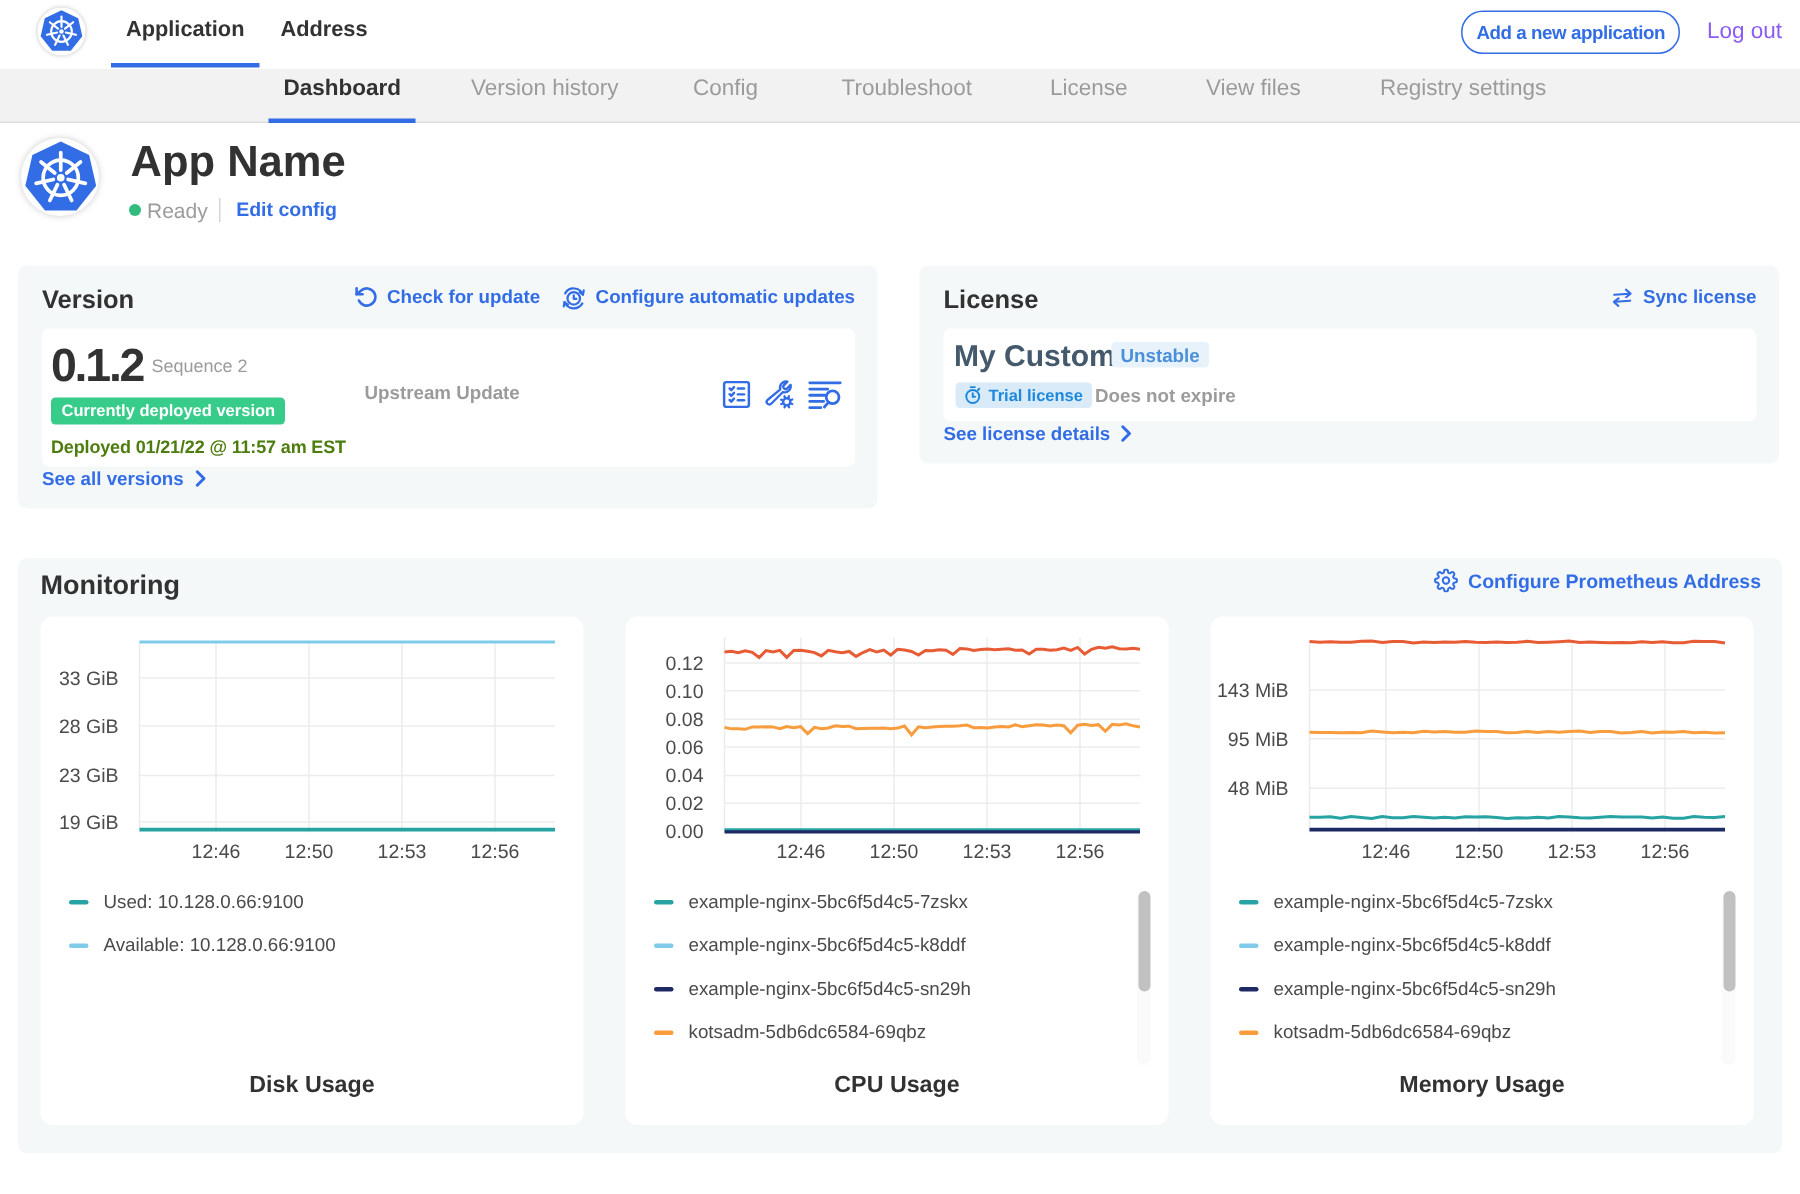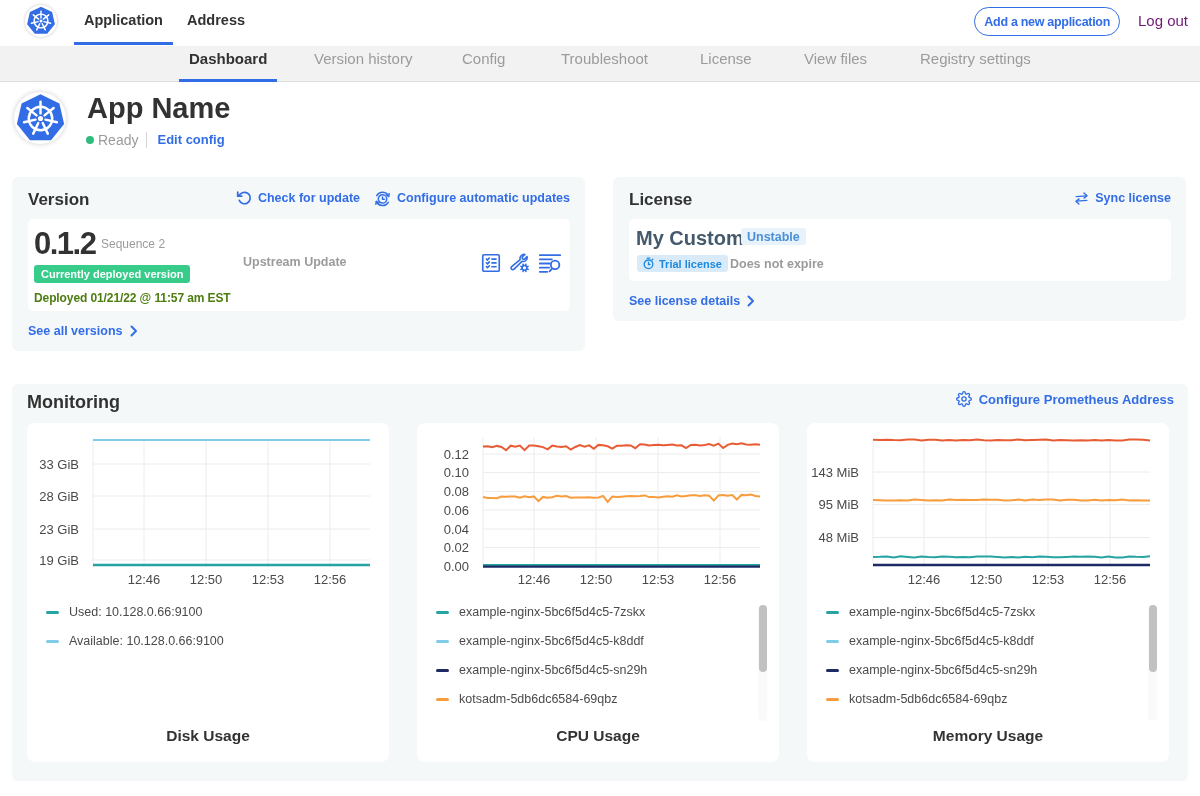--- a/index.html
+++ b/index.html
@@ -2,21 +2,21 @@
 <html><head><meta charset="utf-8"><style>
 * { margin:0; padding:0; box-sizing:border-box; }
 body { font-family:"Liberation Sans",sans-serif; background:#fff; width:1200px; }
 .topnav { height:46px; background:#fff; display:flex; align-items:center; position:relative; }
 .tn-logo { position:absolute; left:25px; top:5px; width:32px; height:32px; border-radius:50%; background:#fff; box-shadow:0 0 3px rgba(0,0,0,.25); display:flex; align-items:center; justify-content:center; }
 .tn-tab { position:absolute; top:0; height:40px; display:flex; align-items:center; font-size:15px; font-weight:700; color:#323232; }
 .tn-tab.app { left:74px; width:99px; justify-content:center; font-size:14.5px; }
 .tn-tab.app::after { content:""; position:absolute; left:0; right:0; top:42px; height:3px; background:#326de6; }
 .tn-tab.gitops { left:187px; font-size:14.5px; }
 .tn-btn { position:absolute; right:80px; top:7px; height:29px; padding:0 9px; border:1px solid #326de6; border-radius:15px; color:#326de6; font-size:12.5px; letter-spacing:-0.3px; font-weight:700; display:flex; align-items:center; background:#fff; }
-.tn-logout { position:absolute; right:12px; top:0; height:40px; display:flex; align-items:center; font-size:15px; font-weight:500; color:#701a75; }
+.tn-logout { position:absolute; right:12px; top:0; height:40px; display:flex; align-items:center; font-size:15px; font-weight:500; color:#8b5cf6; }
 .subnav { height:36px; background:#f2f2f2; border-bottom:1px solid #dedede; position:relative;text-align:right; }
 .sn-item { font-size:15px; line-height:16px; color:#9b9b9b; font-weight:500; padding:5px 10px 0 10px; position:absolute; top:0; height:36px; box-sizing:border-box; }
 .sn-item.active { color:#323232; font-weight:700; }
 .sn-item.active::after { content:""; position:absolute; left:0; right:0; bottom:0; height:3px; background:#326de6; }
 .apphead { position:relative; height:66px; }
 .ah-logo { position:absolute; left:14px; top:10px; width:52px; height:52px; border-radius:50%; background:#fff; box-shadow:0 0 5px rgba(0,0,0,.2); display:flex; align-items:center; justify-content:center; }
 .ah-title { position:absolute; left:87px; top:10px; font-size:29px; font-weight:700; color:#323232; letter-spacing:0; }
 .ah-status { position:absolute; left:86px; top:50px; display:flex; align-items:center; height:15px; font-size:14px; color:#9b9b9b; }
 .dot { width:8px; height:8px; border-radius:50%; background:#31bb7e; margin-right:4px; }
 .sep { width:1px; height:16px; background:#d5d5d5; margin:0 10px 0 8px; }
@@ -29,21 +29,21 @@
 .blink { display:flex; align-items:center; gap:6px; color:#326de6; font-size:12.5px; font-weight:700; }
 .innercard { background:#fff; border-radius:5px; position:relative; }
 .v-inner { height:92px; }
 .l-inner { height:62px; }
 .v-ver { position:absolute; left:6px; top:7px; font-size:31px; font-weight:800; color:#323232; letter-spacing:-1.5px; }
 .v-seq { position:absolute; left:73px; top:18px; font-size:12px; color:#9b9b9b; font-weight:500; }
 .v-pill { position:absolute; left:6px; top:46px; height:18px; background:#38cc8b; color:#fff; font-size:11px; font-weight:700; border-radius:3px; display:flex; align-items:center; padding:0 7px; }
 .v-deployed { position:absolute; left:6px; top:72px; font-size:12px; letter-spacing:-0.1px; color:#4d7c0f; font-weight:700; }
 .v-upstream { position:absolute; left:215px; top:36px; font-size:12.5px; color:#9b9b9b; font-weight:700; }
 .v-icons { position:absolute; right:8px; top:33px; display:flex; gap:7px; align-items:center; }
-.seeall { display:flex; align-items:center; gap:5px; color:#326de6; font-size:12.5px; font-weight:700; margin-top:12px; height:16px; }
+.seeall { display:flex; align-items:center; gap:5px; color:#326de6; font-size:12.5px; font-weight:700; height:16px; }
 .l-name { position:absolute; left:7px; top:8px; font-size:20px; font-weight:700; color:#44596b; }
 .l-unstable { position:absolute; left:112px; top:9px; height:17px; background:#e8f2fb; color:#4a90d9; font-size:12.5px; font-weight:600; border-radius:3px; display:flex; align-items:center; padding:0 6px; }
 .l-trial { position:absolute; left:8px; top:36px; height:17px; background:#d9ebf9; color:#1e88dd; font-size:11px; font-weight:700; border-radius:3px; display:flex; align-items:center; gap:4px; padding:0 6px 0 5px; }
 .l-expire { position:absolute; left:101px; top:38px; font-size:12.5px; color:#9b9b9b; font-weight:600; }
 .monitoring { margin:33px 12px 0 12px; background:#f4f8f9; border-radius:6px; padding:8px 14px 19px 15px; }
 .mon-head { display:flex; align-items:center; height:20px; margin-bottom:11px; }
 .mon-title { font-size:18px; font-weight:700; color:#323232; }
 .mon-link { margin-left:auto; display:flex; align-items:center; gap:7px; color:#326de6; font-size:13px; font-weight:700; position:relative; top:-3px; }
 .chartrow { display:flex; gap:28px; }
 .chartcard { background:#fff; border-radius:8px; width:362px; height:339px; position:relative; }

